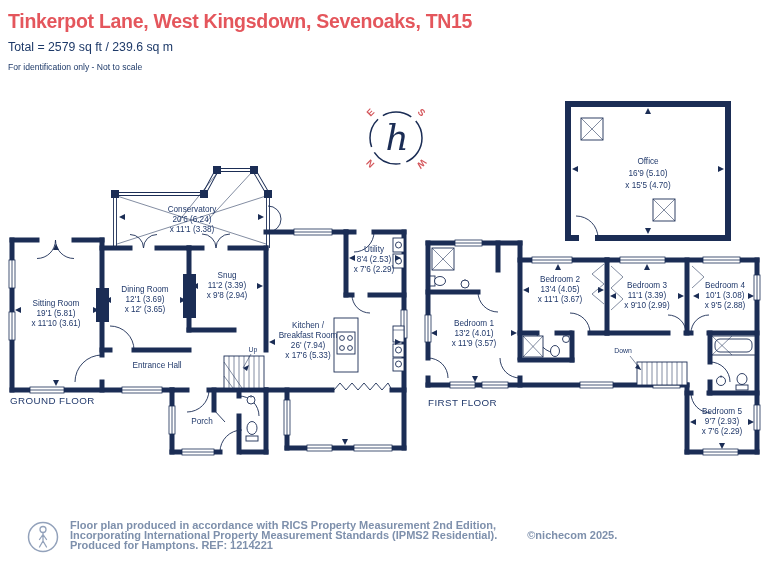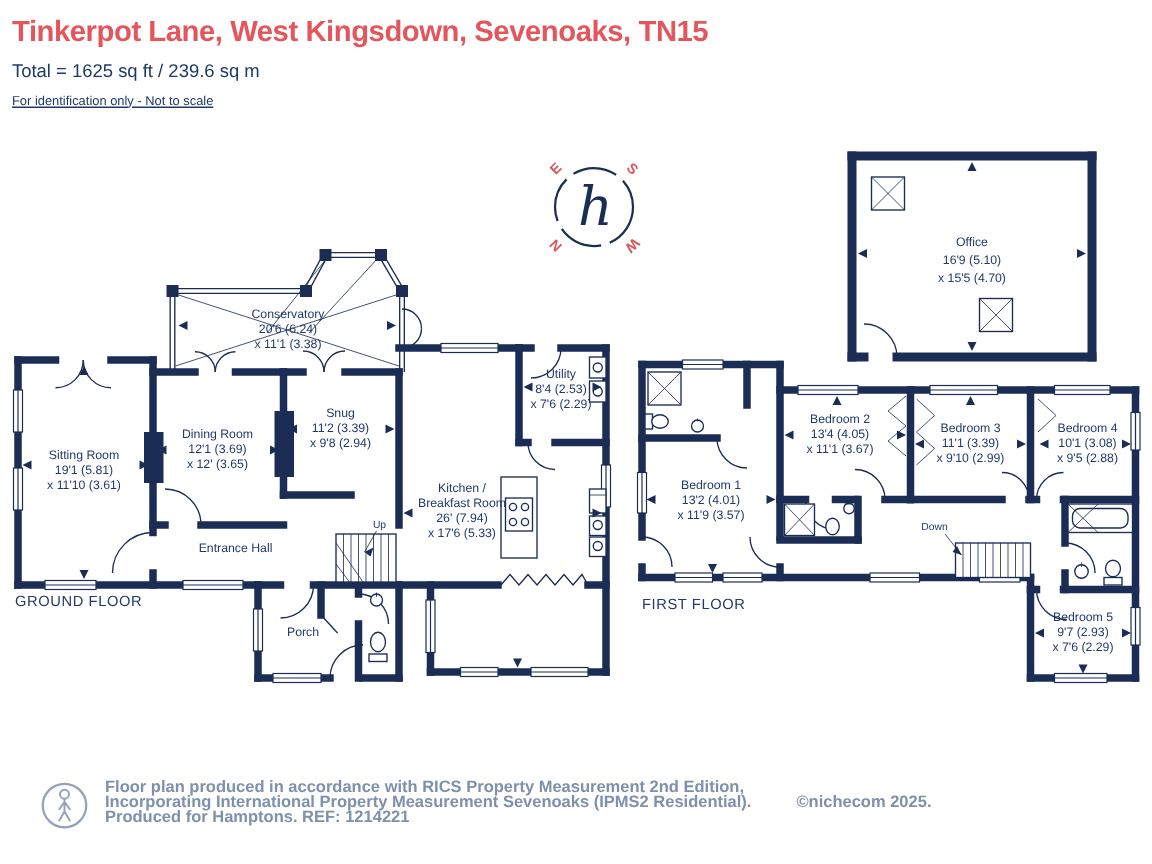--- a/index.html
+++ b/index.html
@@ -1,21 +1,21 @@
 <!DOCTYPE html>
 <html><head>
 <meta charset="utf-8">
 <style>
   html,body{margin:0;padding:0;background:#fff;}
   #page{position:relative;width:768px;height:576px;background:#fff;overflow:hidden;
         font-family:"Liberation Sans",sans-serif;padding-left:28px;}
   .header{position:absolute;left:8px;top:10px;}
   .title{font-size:19.5px;font-weight:bold;color:#e4565c;letter-spacing:-0.3px;margin:0 0 6px 0;}
   .hline{font-size:12.3px;color:#1e3a69;line-height:16.5px;font-weight:normal;}
-  .hnote{font-size:8.6px;color:#1e3a69;margin-top:6px;text-decoration:underline;}
+  .hnote{font-size:8.6px;color:#1e3a69;margin-top:6px;}
   .plansvg{position:absolute;}
   
   .wall{stroke:#1b2d55;stroke-width:5;stroke-linecap:square;fill:none;}
   .wall6{stroke:#1b2d55;stroke-width:6;stroke-linecap:square;fill:none;}
   .thin{stroke:#1b2d55;stroke-width:0.9;fill:none;}
   .hair{stroke:#1b2d55;stroke-width:0.55;fill:none;}
   .winbox{fill:#ffffff;stroke:#1b2d55;stroke-width:0.8;}
   .winline{stroke:#1b2d55;stroke-width:0.8;}
   .glass{stroke:#1b2d55;stroke-width:4;fill:none;}
   .glassin{stroke:#ffffff;stroke-width:2.2;fill:none;}
@@ -31,21 +31,21 @@
   .ftext{font-size:11px;line-height:10px;color:#7e90ac;font-weight:bold;}
   .fcopy{margin-left:30px;}
 </style>
 </head>
 <body>
 
 <div id="page">
 
   <div class="header">
     <div class="title">Tinkerpot Lane, West Kingsdown, Sevenoaks, TN15</div>
-    <div class="hline">Total = 1625 sq ft / 239.6 sq m</div>
+    <div class="hline">Total = 2579 sq ft / 239.6 sq m</div>
     <div class="hnote">For identification only - Not to scale</div>
   </div>
 
   <svg class="plansvg" style="left:356px;top:96px" width="80" height="80" viewBox="0 0 80 80">
     <circle cx="40" cy="42" r="26" fill="none" stroke="#1b2d55" stroke-width="1.5" stroke-dasharray="30 6"></circle>
     <text class="compass-h" x="41" y="54">h</text>
     <text class="compass-letter" x="40" y="9" transform="rotate(-45 40 42)">E</text>
     <text class="compass-letter" x="40" y="9" transform="rotate(45 40 42)">S</text>
     <text class="compass-letter" x="40" y="9" transform="rotate(135 40 42)">W</text>
     <text class="compass-letter" x="40" y="9" transform="rotate(-135 40 42)">N</text>
@@ -509,19 +509,19 @@
 
   <div class="footer">
     <svg width="34" height="34" viewBox="0 0 34 34">
       <circle cx="17" cy="17" r="14.5" fill="none" stroke="#93a2bb" stroke-width="1.5"></circle>
       <circle cx="17" cy="9.5" r="3" fill="none" stroke="#93a2bb" stroke-width="1.3"></circle>
       <path d="M17,13 L17,21 M17,14.5 L13.5,19.5 M17,14.5 L20.5,19.5 M17,21 L13.5,27 M17,21 L20.5,27" fill="none" stroke="#93a2bb" stroke-width="1.3" stroke-linecap="round"></path>
     </svg>
     <div class="ftext">
       <div>Floor plan produced in accordance with RICS Property Measurement 2nd Edition,</div>
       <div>
-        <span>Incorporating International Property Measurement Sevenoaks (IPMS2 Residential).</span><span class="fcopy">©nichecom 2025.</span>
+        <span>Incorporating International Property Measurement Standards (IPMS2 Residential).</span><span class="fcopy">©nichecom 2025.</span>
       </div>
       <div>Produced for Hamptons.   REF:  1214221</div>
     </div>
   </div>
 
 </div>
 
 </body></html>

